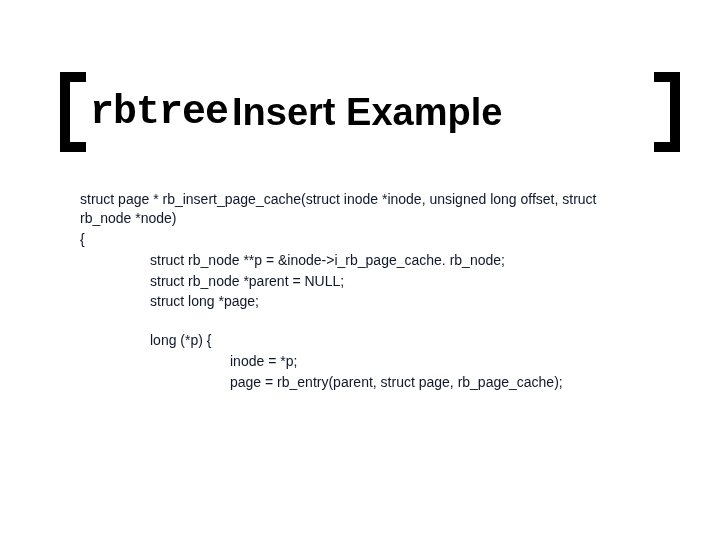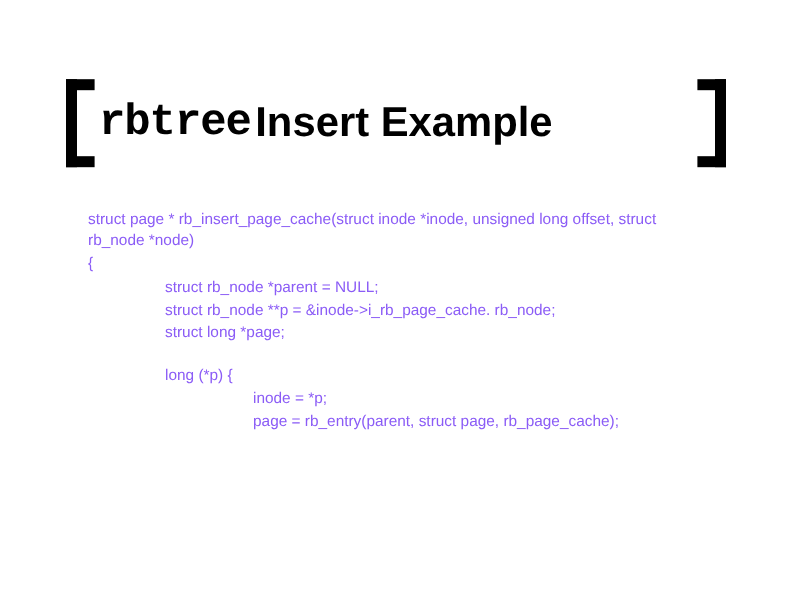--- a/index.html
+++ b/index.html
@@ -16,20 +16,21 @@
     width: 720px;
     height: 540px;
     box-sizing: border-box;
   }
   .title-frame {
     position: absolute;
     left: 60px;
     top: 72px;
     width: 600px;
     height: 80px;
+    padding-left: 20px;
   }
   
   .bracket-l-top, .bracket-l-bot, .bracket-l-vert,
   .bracket-r-top, .bracket-r-bot, .bracket-r-vert {
     position: absolute;
     background: #000;
   }
   .bracket-l-vert { left: 0; top: 0; width: 10px; height: 80px; }
   .bracket-l-top  { left: 0; top: 0; width: 26px; height: 10px; }
   .bracket-l-bot  { left: 0; bottom: 0; width: 26px; height: 10px; }
@@ -60,21 +61,21 @@
     font-size: 38px;
     margin-left: 4px;
   }
 
   .body {
     position: absolute;
     left: 80px;
     top: 190px;
     width: 560px;
     font-size: 14px;
-    color: #8b5cf6;
+    color: #0f172a;
     line-height: 1.35;
   }
   .sig  { margin: 0 0 2px 0; }
   .brace { margin: 0 0 2px 0; }
   .decls { margin: 0 0 0 70px; }
   .decls div { margin: 0 0 2px 0; }
   .gap { height: 18px; }
   .while-line { margin: 0 0 2px 70px; }
   .loop-body { margin: 0 0 0 150px; }
   .loop-body div { margin: 0 0 2px 0; }
@@ -96,22 +97,22 @@
       <span class="title-mono">rbtree</span>
       <span class="title-rest"> Insert Example</span>
     </div>
   </div>
 
   <div class="body">
     <div class="sig">struct page * rb_insert_page_cache(struct inode *inode, unsigned long offset, struct rb_node *node)</div>
     <div class="brace">{</div>
 
     <div class="decls">
+      <div>struct rb_node **p = &amp;inode-&gt;i_rb_page_cache. rb_node;</div>
       <div>struct rb_node *parent = NULL;</div>
-      <div>struct rb_node **p = &amp;inode-&gt;i_rb_page_cache. rb_node;</div>
       <div>struct long *page;</div>
     </div>
 
     <div class="gap"></div>
 
     <div class="while-line">long (*p) {</div>
     <div class="loop-body">
       <div>inode = *p;</div>
       <div>page = rb_entry(parent, struct page, rb_page_cache);</div>
     </div>

